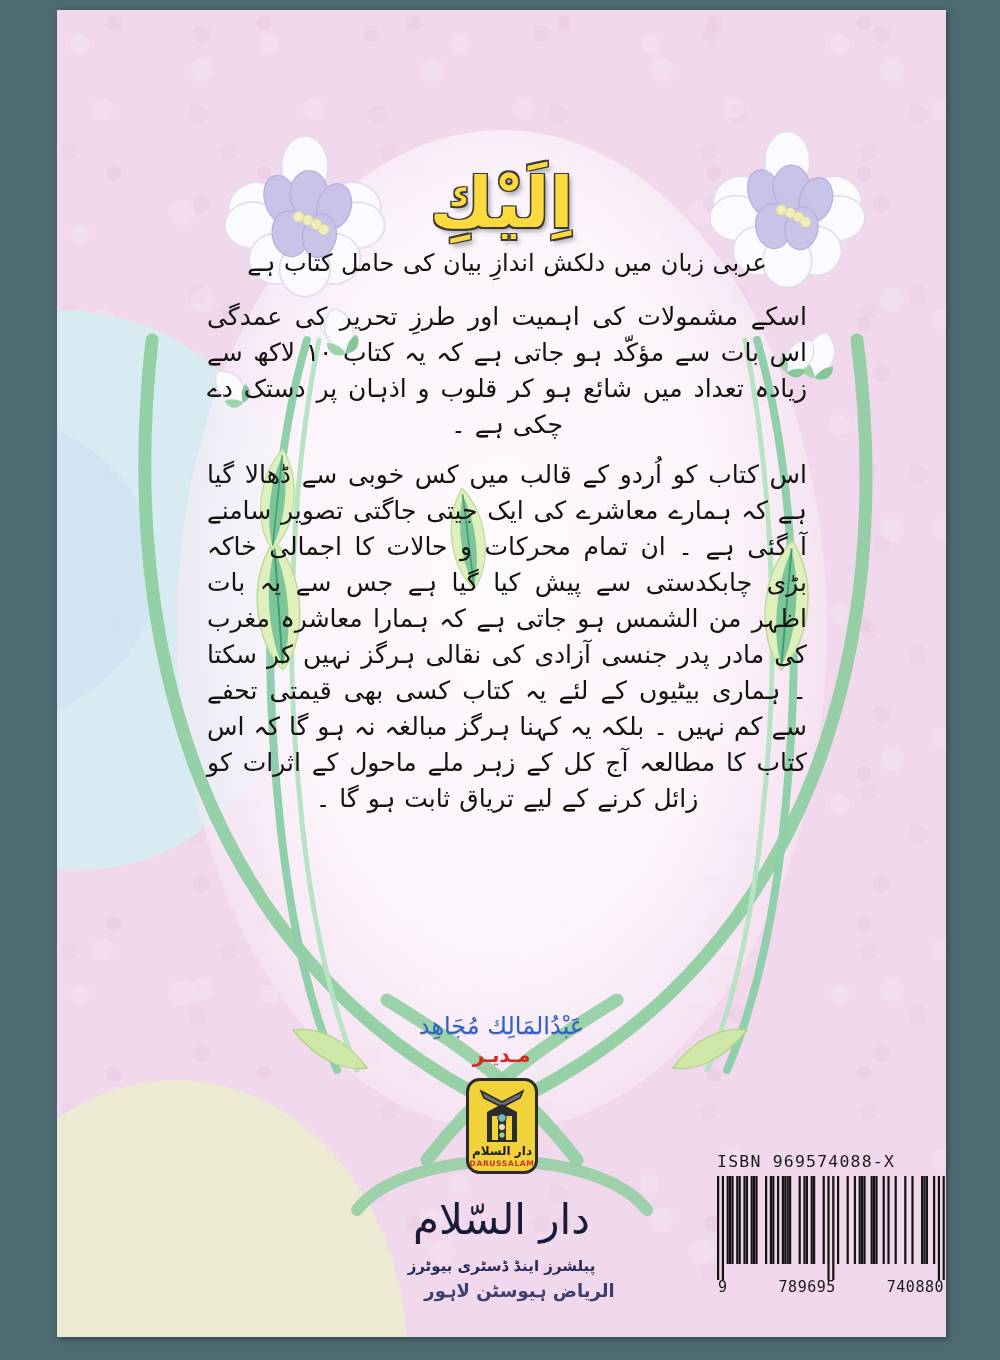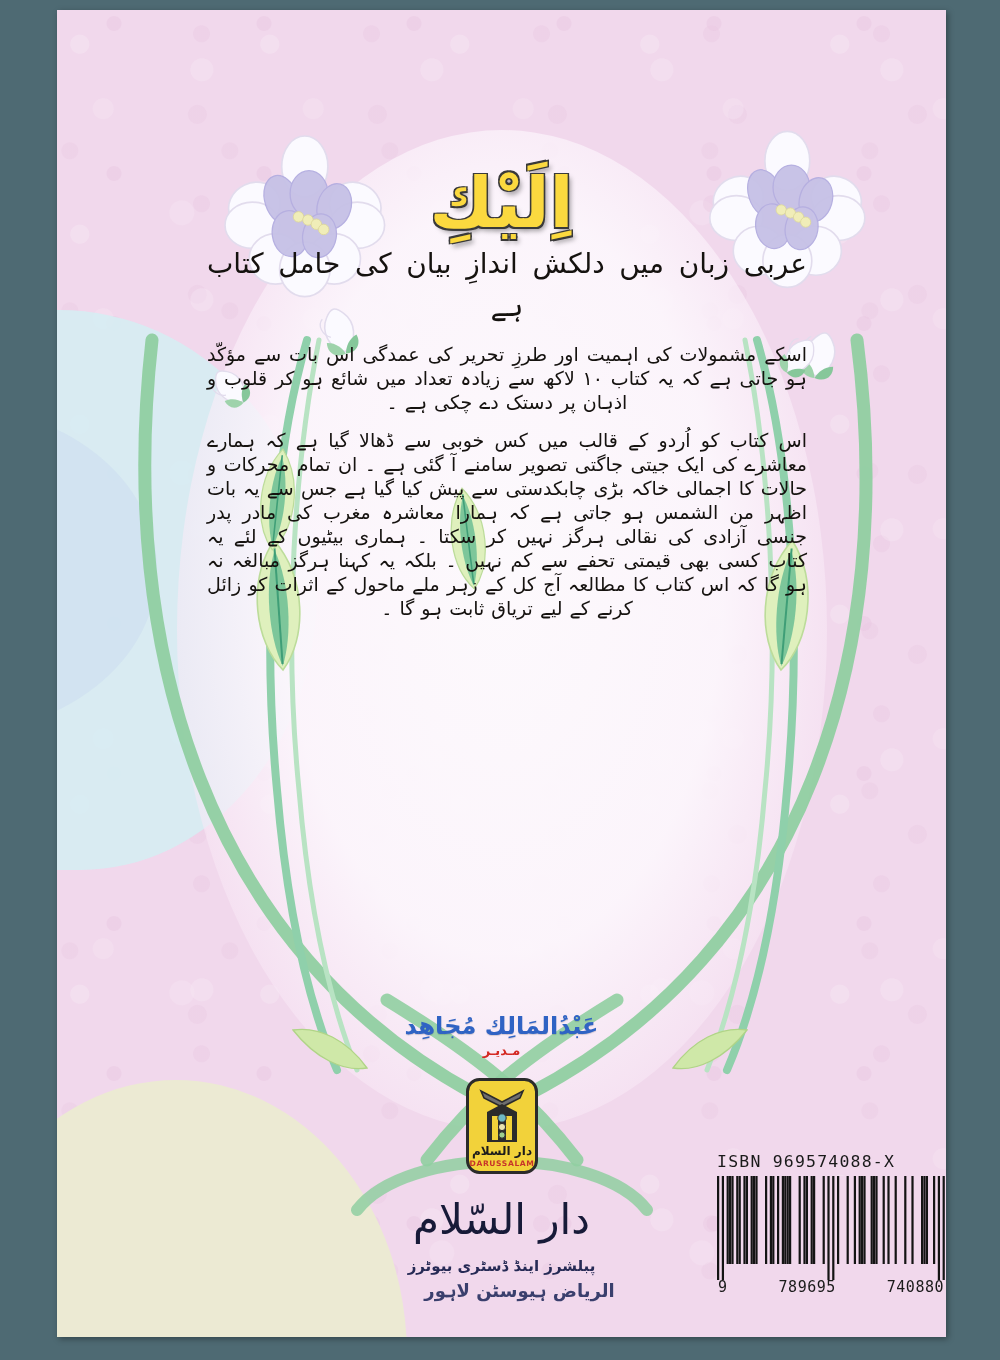--- a/index.html
+++ b/index.html
@@ -124,48 +124,48 @@
     left: 150px;
     top: 232px;
     width: 600px;
     direction: rtl;
     text-align: center;
     z-index: 8;
     color: #15120f;
     font-family: "DejaVu Sans", sans-serif;
   }
   #blurb p {
-    font-size: 19px;
-    line-height: 24px;
+    font-size: 25px;
+    line-height: 36px;
     margin-bottom: 14px;
     text-align: justify;
     text-align-last: center;
     word-spacing: 1px;
   }
-  #blurb p.first { font-size: 28px; line-height: 43px; }
+  #blurb p.first { font-size: 24px; line-height: 43px; }
   #blurb p.last  { margin-top: 22px; }
 
   
   #signature {
     position: absolute;
     left: 0; right: 0;
     top: 1002px;
     text-align: center;
     direction: rtl;
     z-index: 8;
   }
   #sig-name {
     font-size: 24px;
-    font-weight: 700;
+    font-weight: 400;
     color: #2f63c4;
     letter-spacing: .5px;
     text-shadow: 0 1px 1px rgba(0,0,0,.15);
   }
   #sig-role {
-    font-size: 13px;
+    font-size: 20px;
     font-weight: 700;
     color: #d42a24;
     margin-top: 3px;
     letter-spacing: 3px;
   }
 
   
   #logo {
     position: absolute;
     left: 50%;

